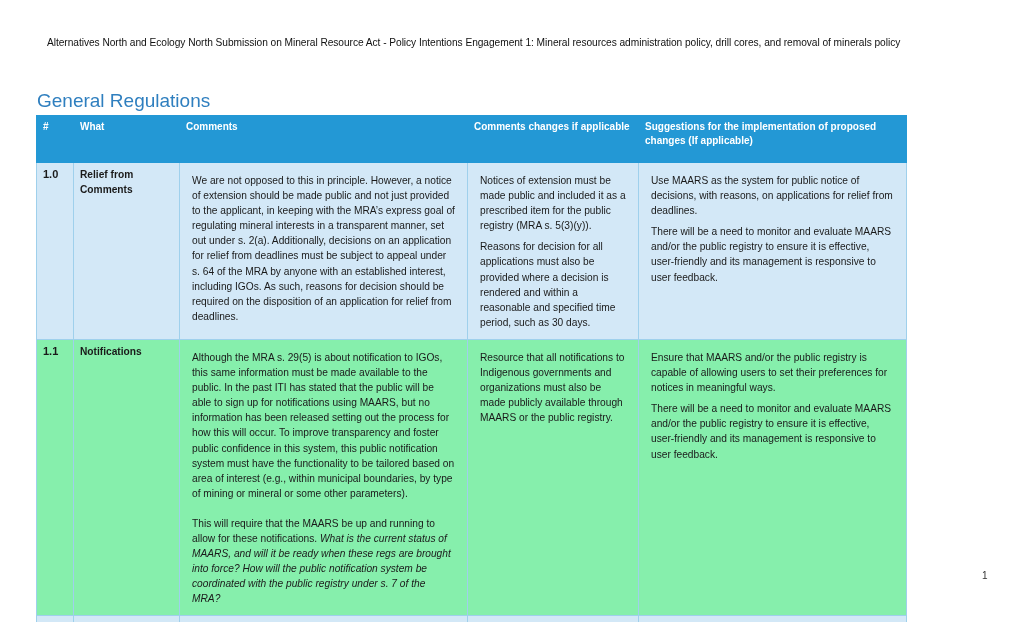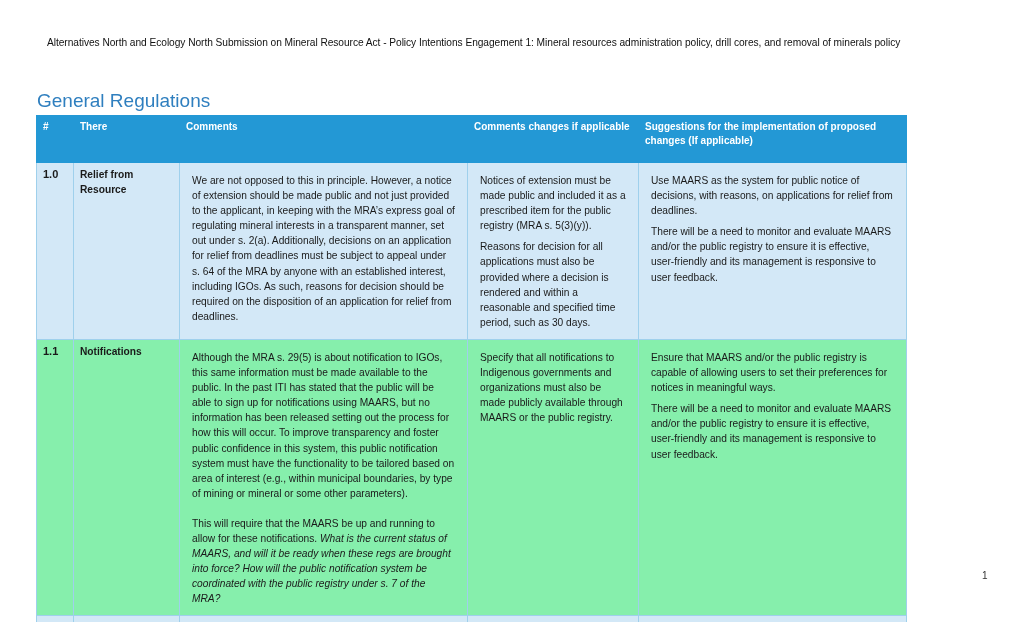--- a/index.html
+++ b/index.html
@@ -55,51 +55,51 @@
   <colgroup>
     <col class="c0">
       <col class="c1">
       <col class="c2">
       <col class="c3">
       <col class="c4">
   </colgroup>
   <thead>
     <tr>
       <th>#</th>
-      <th>There</th>
+      <th>What</th>
       <th>Comments</th>
       <th>Comments changes if applicable</th>
       <th>Suggestions for the implementation of proposed changes (If applicable)</th>
     </tr>
   </thead>
   <tbody>
     <tr class="band">
       <td class="num">1.0</td>
-      <td class="topic">Relief from Resource</td>
+      <td class="topic">Relief from Comments</td>
       <td>
         <p>We are not opposed to this in principle.  However, a notice of extension should be made public and not just provided to the applicant, in keeping with the MRA’s express goal of regulating mineral interests in a transparent manner, set out under s. 2(a). Additionally, decisions on an application for relief from deadlines must be subject to appeal under s. 64 of the MRA by anyone with an established interest, including IGOs.  As such, reasons for decision should be required on the disposition of an application for relief from deadlines.</p>
       </td>
       <td>
         <p>Notices of extension must be made public and included it as a prescribed item for the public registry (MRA s. 5(3)(y)).</p>
         <p>Reasons for decision for all applications must also be provided where a decision is rendered and within a reasonable and specified time period, such as 30 days.</p>
       </td>
       <td>
         <p>Use MAARS as the system for public notice of decisions, with reasons, on applications for relief from deadlines.</p>
         <p>There will be a need to monitor and evaluate MAARS and/or the public registry to ensure it is effective, user-friendly and its management is responsive to user feedback.</p>
       </td>
     </tr>
     <tr class="plain">
       <td class="num">1.1</td>
       <td class="topic">Notifications</td>
       <td>
         <p>Although the MRA s. 29(5) is about notification to IGOs, this same information must be made available to the public.  In the past ITI has stated that the public will be able to sign up for notifications using MAARS, but no information has been released setting out the process for how this will occur. To improve transparency and foster public confidence in this system, this public notification system must have the functionality to be tailored based on area of interest (e.g., within municipal boundaries, by type of mining or mineral or some other parameters).</p>
         <p class="gap"><span>This will require that the MAARS be up and running to allow for these notifications.  </span><em>What is the current status of MAARS, and will it be ready when these regs are brought into force? How will the public notification system be coordinated with the public registry under s. 7 of the MRA?</em></p>
       </td>
       <td>
-        <p>Specify that all notifications to Indigenous governments and organizations must also be made publicly available through MAARS or the public registry.</p>
+        <p>Resource that all notifications to Indigenous governments and organizations must also be made publicly available through MAARS or the public registry.</p>
       </td>
       <td>
         <p>Ensure that MAARS and/or the public registry is capable of allowing users to set their preferences for notices in meaningful ways.</p>
         <p>There will be a need to monitor and evaluate MAARS and/or the public registry to ensure it is effective, user-friendly and its management is responsive to user feedback.</p>
       </td>
     </tr>
     <tr class="band">
       <td class="num">1.2</td>
       <td class="topic">Production</td>
       <td>

